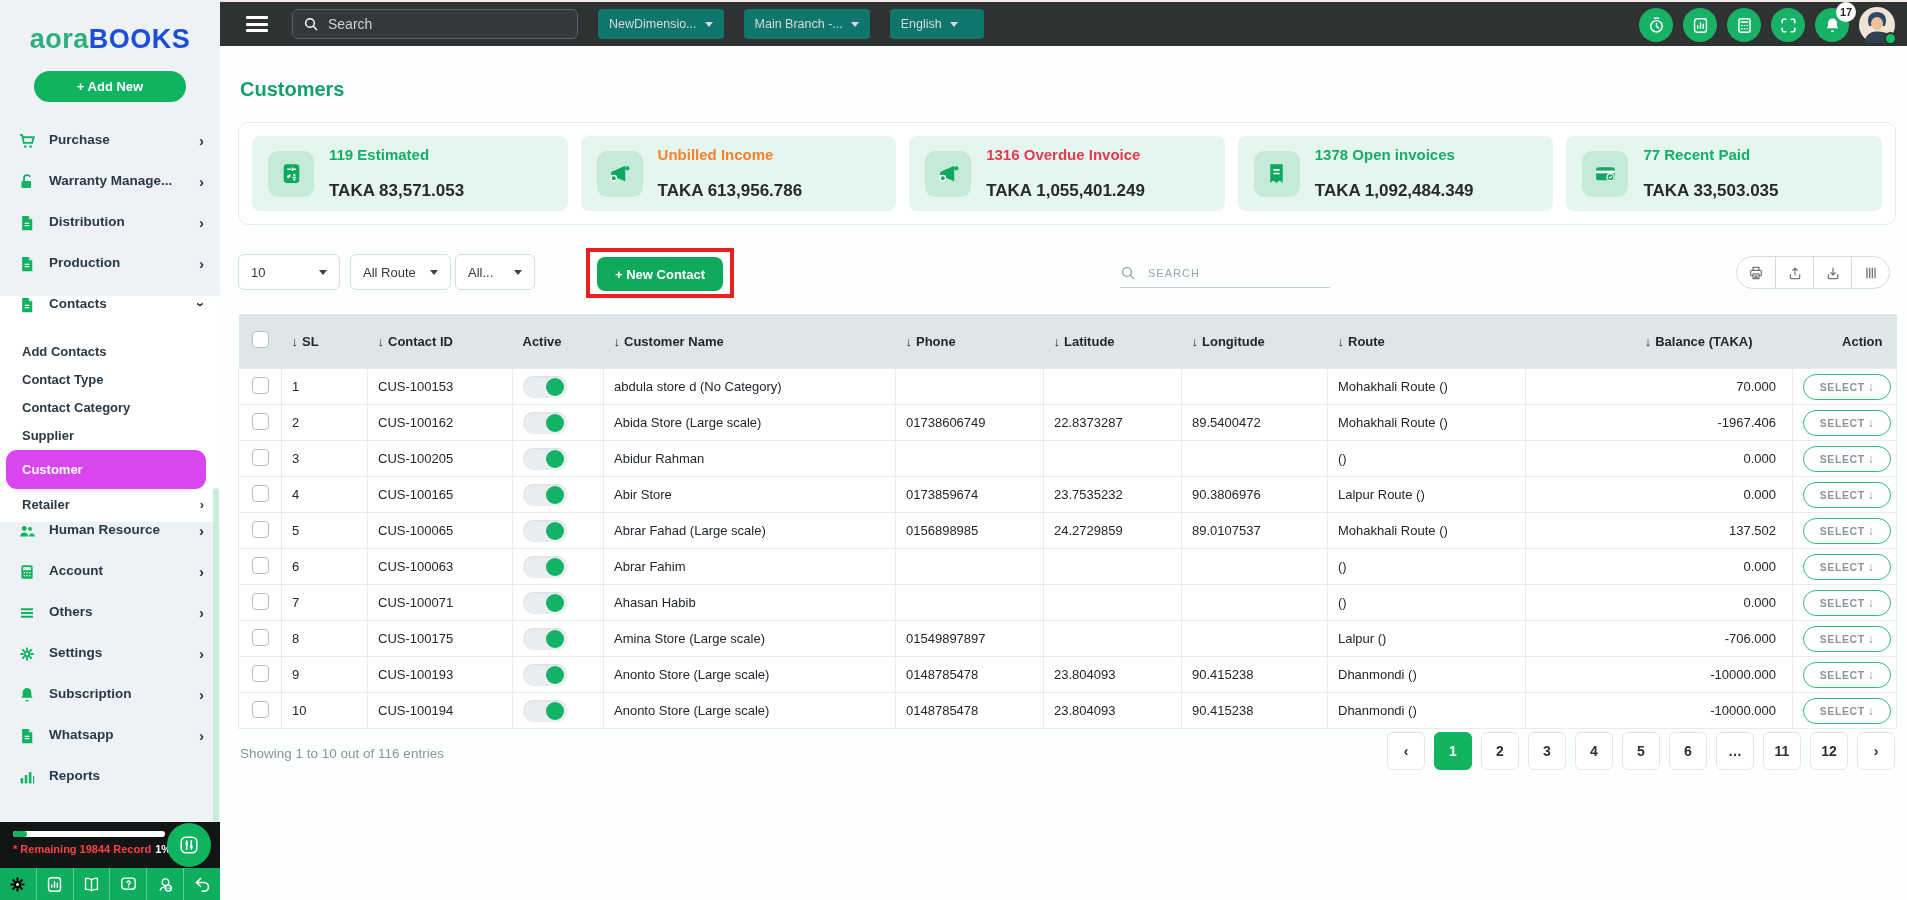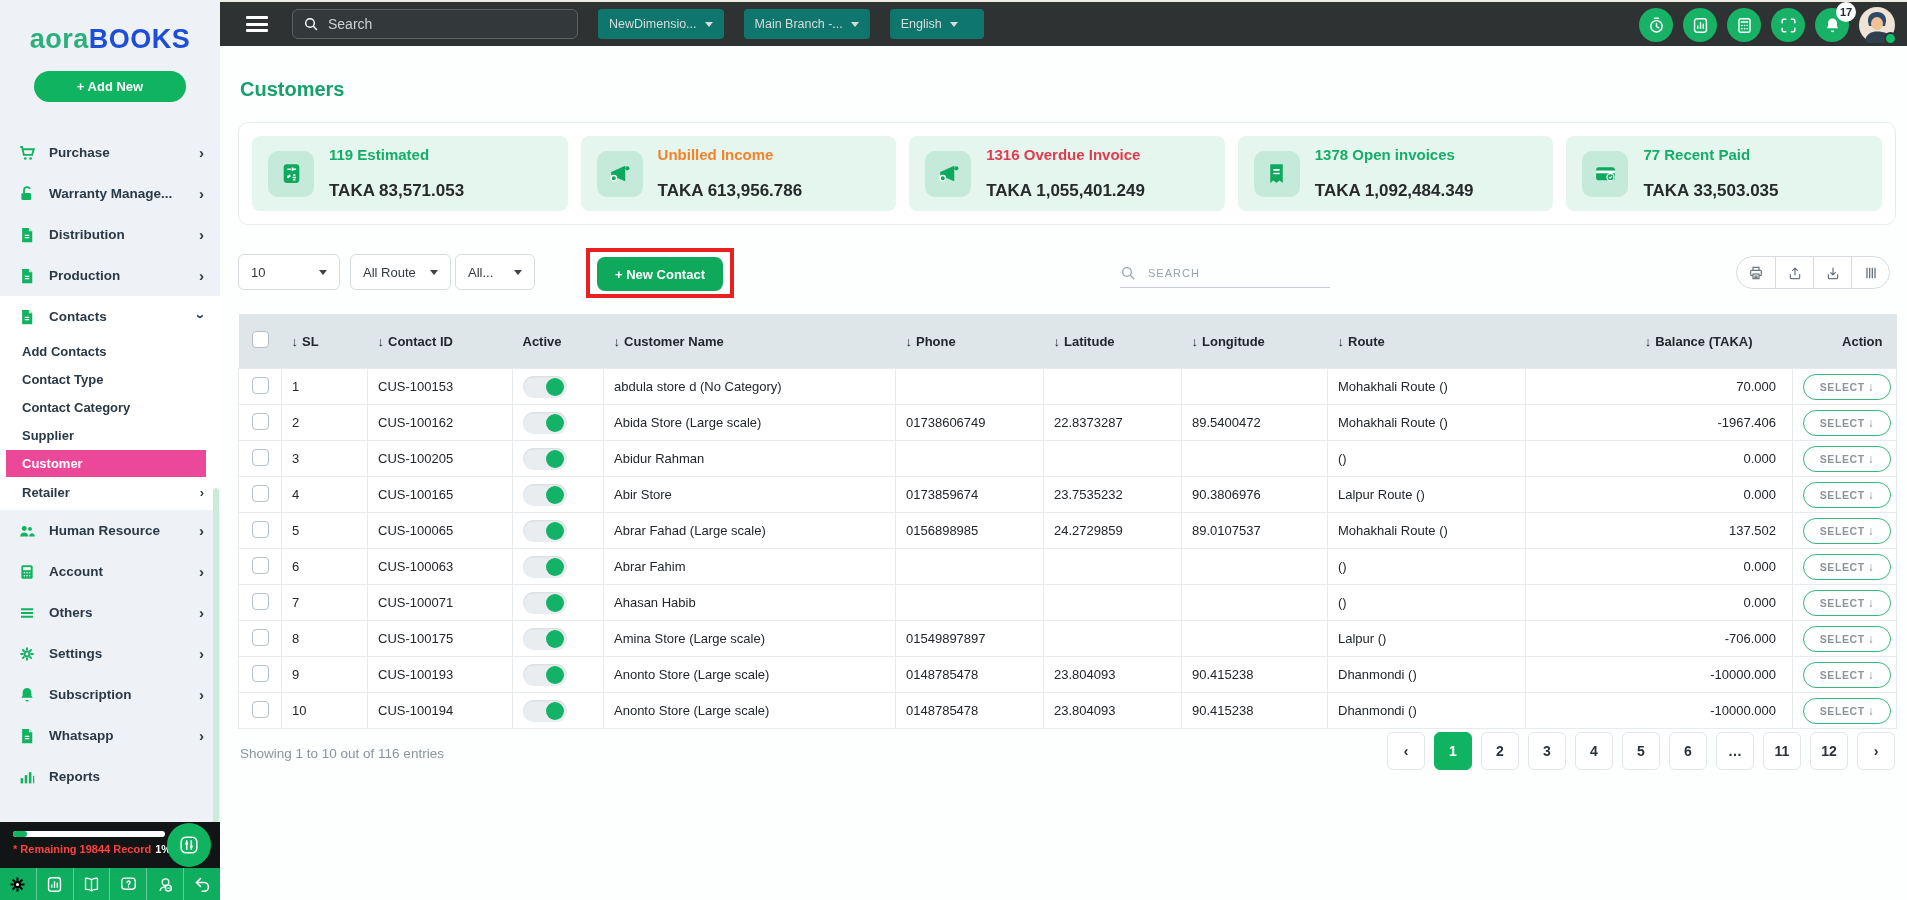--- a/index.html
+++ b/index.html
@@ -8,31 +8,31 @@
   #app { position:relative; width:1907px; height:900px; background:#fdfefe; }
 
   
   #sidebar { position:absolute; left:0; top:0; width:220px; height:900px; background:#eef1f5; z-index:5; }
   .logo { padding-top:24px; text-align:center; font-size:27px; font-weight:700; letter-spacing:.5px; }
   .logo .p1 { color:#2bb07c; }
   .logo .p2 { color:#1d4ed8; }
   .addnew-btn { display:block; margin:16px auto 0; width:152px; height:31px; border:none; border-radius:16px;
                 background:#10b35f; color:#fff; font-size:13px; font-weight:700; font-family:inherit; cursor:pointer; }
   nav#side-nav { margin-top:30px; }
-  .nav-item { height:41px; display:flex; align-items:center; padding:0 16px 0 18px; cursor:pointer; }
+  .nav-item { height:41px; display:flex; align-items:flex-start; padding:0 16px 0 18px; cursor:pointer; }
   .nav-item .ic { width:18px; height:18px; color:#10b35f; margin-right:13px; flex:0 0 18px; }
   .nav-item .ic svg { width:18px; height:18px; display:block; }
   .nav-item .lbl { font-size:13.5px; font-weight:700; color:#2a3947; flex:1; white-space:nowrap; overflow:hidden; }
   .nav-item .chev { font-size:15px; font-weight:700; color:#2a3947; }
   .chev.down { display:inline-block; transform:rotate(90deg); }
   .submenu-wrap { background:#fff; padding-bottom:4px; }
   .sub-item { height:28px; display:flex; align-items:center; padding:0 16px 0 22px; font-size:13px; font-weight:600;
               color:#2a3947; cursor:pointer; }
   .sub-item .lbl { flex:1; }
-  .sub-item.active { background:#ec4899; color:#fff; border-radius:0; margin:1px 14px 1px 6px; padding-left:16px; height:27px; font-weight:700; }
+  .sub-item.active { background:#d946ef; color:#fff; border-radius:11px; margin:1px 14px 1px 6px; padding-left:16px; height:39px; font-weight:700; }
   .side-scrollthumb { position:absolute; right:1px; top:488px; width:6px; height:392px; background:#c9ecdb; border-radius:3px; }
 
   .side-usagebar { position:absolute; left:0; bottom:32px; width:220px; height:46px; background:#121516; }
   .usage-track { position:absolute; left:13px; top:9px; width:152px; height:6px; background:#fff; border-radius:3px; }
   .usage-fill { position:absolute; left:0; top:0; height:6px; background:#10b35f; border-radius:3px; }
   .usage-text { position:absolute; left:13px; top:21px; font-size:11px; font-weight:700; color:#ff4040; white-space:nowrap; }
   .usage-pct { color:#fff; margin-left:4px; }
   .usage-circle { position:absolute; right:9px; top:1px; width:44px; height:44px; border-radius:50%; background:#10b35f;
                   display:flex; align-items:center; justify-content:center; cursor:pointer; }
   .usage-circle svg { width:22px; height:22px; }

